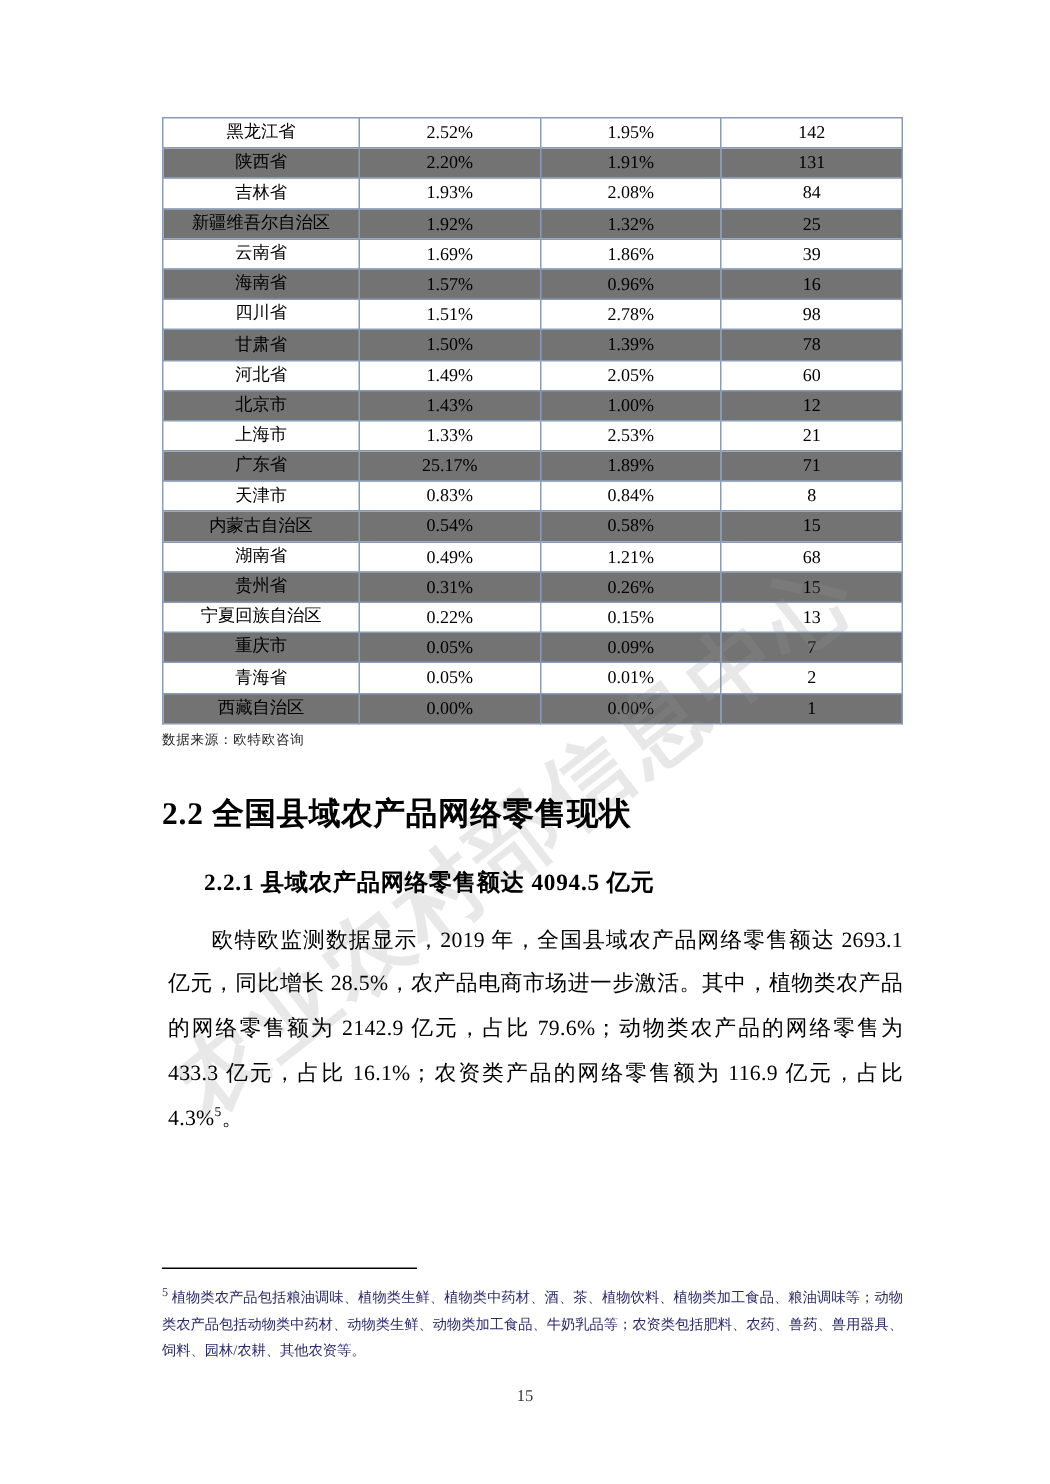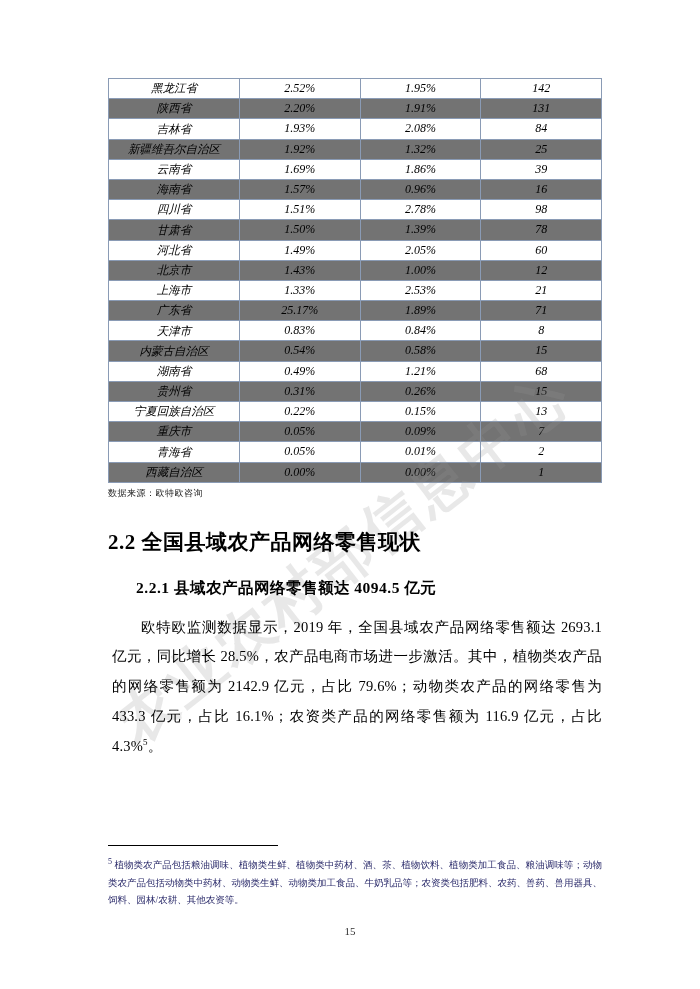--- a/index.html
+++ b/index.html
@@ -45,21 +45,20 @@
   }
   .wm1 { left: 40px; top: 470px; }
 
   table.data {
     border-collapse: collapse;
     width: 100%;
     table-layout: fixed;
     font-size: 11.5px;
     position: relative;
     z-index: 2;
-    font-style: italic;
   }
   table.data td {
     border: 1px solid #8a9bb5;
     height: 19.2px;
     text-align: center;
     vertical-align: middle;
     font-family: "Liberation Serif", serif;
     padding: 0;
     line-height: 1.1;
   }

